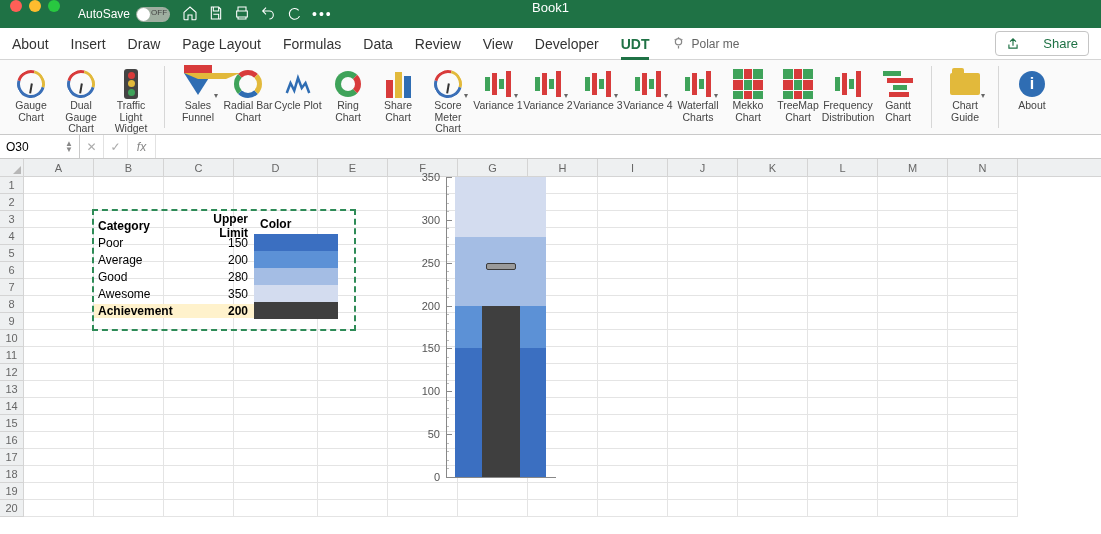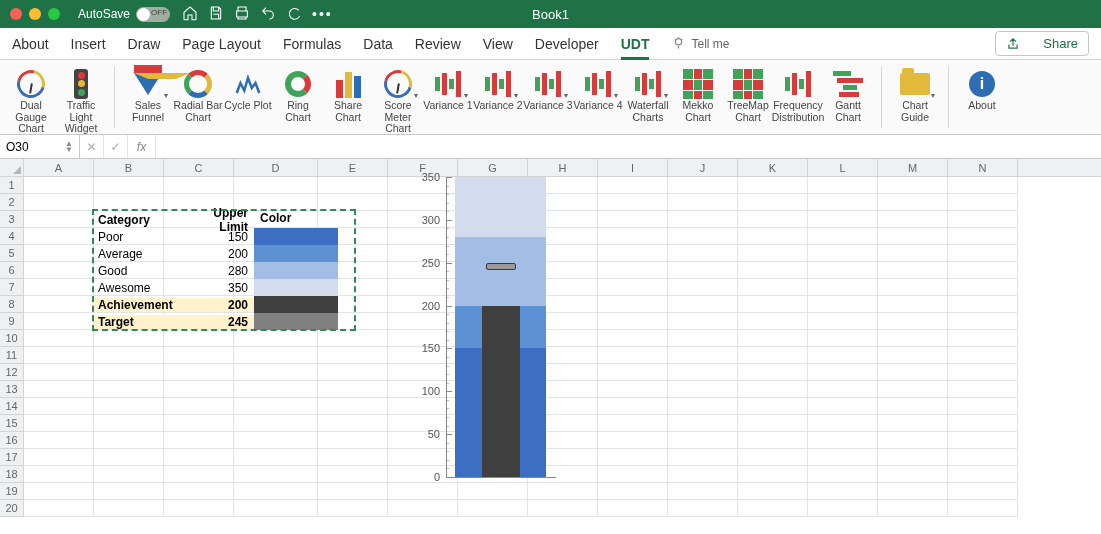--- a/index.html
+++ b/index.html
@@ -1,19 +1,19 @@
 <!DOCTYPE html>
 <html><head>
 <meta charset="utf-8">
 <style>
   * { box-sizing: border-box; margin: 0; padding: 0; font-family: -apple-system, "Segoe UI", Helvetica, Arial, sans-serif; }
   body { width: 1101px; height: 534px; background: #fff; font-size: 12px; overflow: hidden; user-select: none; }
 
   
-  .titlebar { height: 28px; background: #1f7245; display: flex; align-items: center; padding: 0 10px; color: #fff; font-size: 13px; }
+  .titlebar { height: 28px; background: #1f7245; display: flex; padding: 0 10px; color: #fff; font-size: 13px; }
   .traffic { display: flex; gap: 7px; margin-right: 18px; }
   .traffic span { width: 12px; height: 12px; border-radius: 50%; display: inline-block; }
   .tl-red { background: #ff5f57; }
   .tl-yellow { background: #febc2e; }
   .tl-green { background: #28c840; }
   .autosave { display: flex; align-items: center; gap: 6px; font-size: 12px; margin-right: 12px; }
   .toggle { width: 34px; height: 15px; border-radius: 8px; background: #9faea0; position: relative; }
   .toggle::after { content: ""; position: absolute; top: 1px; left: 1px; width: 13px; height: 13px; border-radius: 50%; background: #fff; }
   .toggle-label { position: absolute; right: 3px; top: 1px; font-size: 8px; color: #444; }
   .qat { display: flex; gap: 10px; align-items: center; }
@@ -56,21 +56,21 @@
   .rowheads { width:24px; }
   .rowhead { height:17px; border-bottom:1px solid #d4d4d4; border-right:1px solid #d4d4d4; background:#eef0f1; display:flex;align-items:center;justify-content:center; font-size:11px; color:#666;}
   .cells { position:relative; flex:1;}
   .cellgrid { position:absolute; inset:0;}
   .cellrow { display:flex; height:17px;}
   .cell { width:70px; height:17px; border-right:1px solid #e4e4e4; border-bottom:1px solid #e4e4e4;}
   .cell.col-D{width:84px;}
 
   
   .instruction { position:absolute; left:70px; top:0px; height:17px; line-height:17px; font-size:12px; color:#222;}
-  .datatable { position:absolute; left:70px; top:34px; width:265px; }
+  .datatable { position:absolute; left:70px; top:40px; width:265px; }
   .datatable .trow { display:flex; height:17px; align-items:center;}
   .th { font-weight:700; font-size:12px; }
   .c-cat { width:90px; padding-left:4px; font-size:12px;}
   .c-lim { width:70px; text-align:right; padding-right:6px; font-size:12px;}
   .c-col { width:84px; height:17px;}
   .hi { background:#fff2cc;}
   .marq { position:absolute; left:68px; top:32px; width:264px; height:122px; border:2px dashed #2e8b57; pointer-events:none;}
 
   
   .chartwrap { position:absolute; left:378px; top:0; width:160px; height:320px;}
@@ -155,32 +155,38 @@
   <span class="tab">Data</span>
   <span class="tab">Review</span>
   <span class="tab">View</span>
   <span class="tab">Developer</span>
   <span class="tab active">UDT</span>
   <span class="tellme">
     <svg width="15" height="15" viewBox="0 0 24 24" fill="none" stroke="#888" stroke-width="2">
         <circle cx="12" cy="9" r="5"></circle>
         <path d="M12 2v2M12 16v4M6 5l1 1M18 5l-1 1"></path>
       </svg>
-    <span>Tell me</span>
+    <span>Polar me</span>
   </span>
   <span class="sharebtn">
     <svg width="14" height="14" viewBox="0 0 24 24" fill="none" stroke="#1f7245" stroke-width="2">
         <path d="M12 3v12M7 8l5-5 5 5M5 13v6h14v-6"></path>
       </svg>
     <span>Share</span>
   </span>
 </div>
 
 <div class="ribbon" id="ribbon">
     <div class="grp">
+      <div class="ribbtn">
+        <div class="ico">
+          <div class="gauge"></div>
+        </div>
+        <div>Gauge Chart</div>
+      </div>
       <div class="ribbtn">
         <div class="ico">
           <div class="gauge"></div>
         </div>
         <div>Dual Gauge Chart</div>
       </div>
       <div class="ribbtn">
         <div class="ico">
           <div class="tlw">
             <span style="background:#d83b3b"></span>
@@ -778,25 +784,20 @@
             <div class="trow">
     <div class="c-cat">Awesome</div>
     <div class="c-lim">350</div>
     <div class="c-col" style="background:#d3dcef"></div>
   </div>
           </div>
         <div class="trow">
           <div class="c-cat th hi">Achievement</div>
           <div class="c-lim th hi">200</div>
           <div class="c-col" id="ach-sw" style="background: rgb(63, 63, 63);"></div>
-        </div>
-        <div class="trow">
-          <div class="c-cat th hi">Target</div>
-          <div class="c-lim th hi">245</div>
-          <div class="c-col" id="tgt-sw" style="background: rgb(128, 128, 128);"></div>
         </div>
       </div>
       <div class="marq"></div>
 
       <div class="chartwrap">
         <div class="yaxis" id="yaxis">
             <div class="ylab" style="top:300px">0</div>
             <div class="ylab" style="top:257.14285714285717px">50</div>
             <div class="ylab" style="top:214.28571428571428px">100</div>
             <div class="ylab" style="top:171.42857142857144px">150</div>

